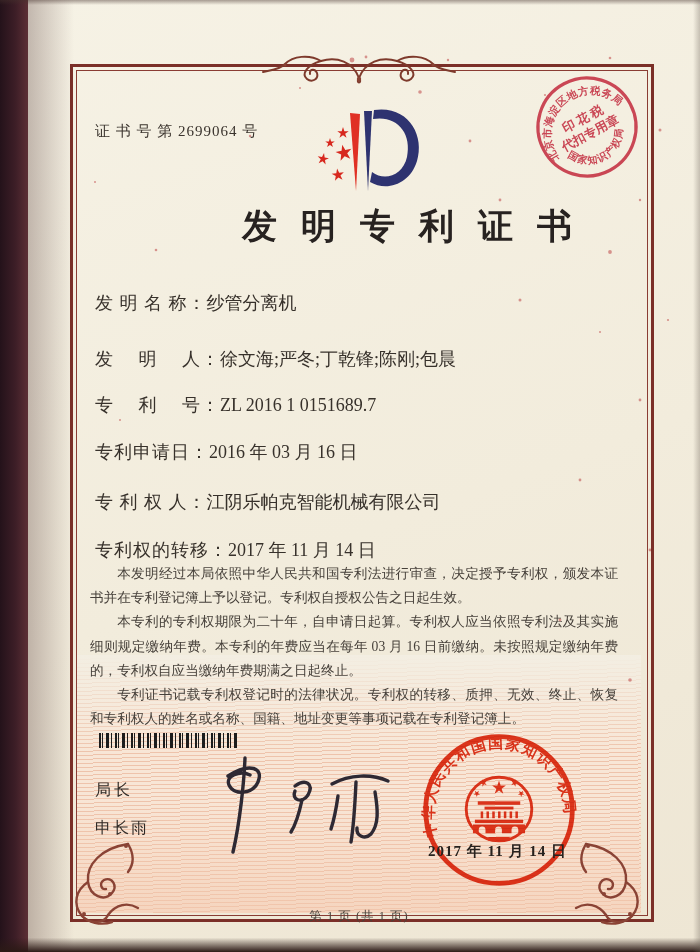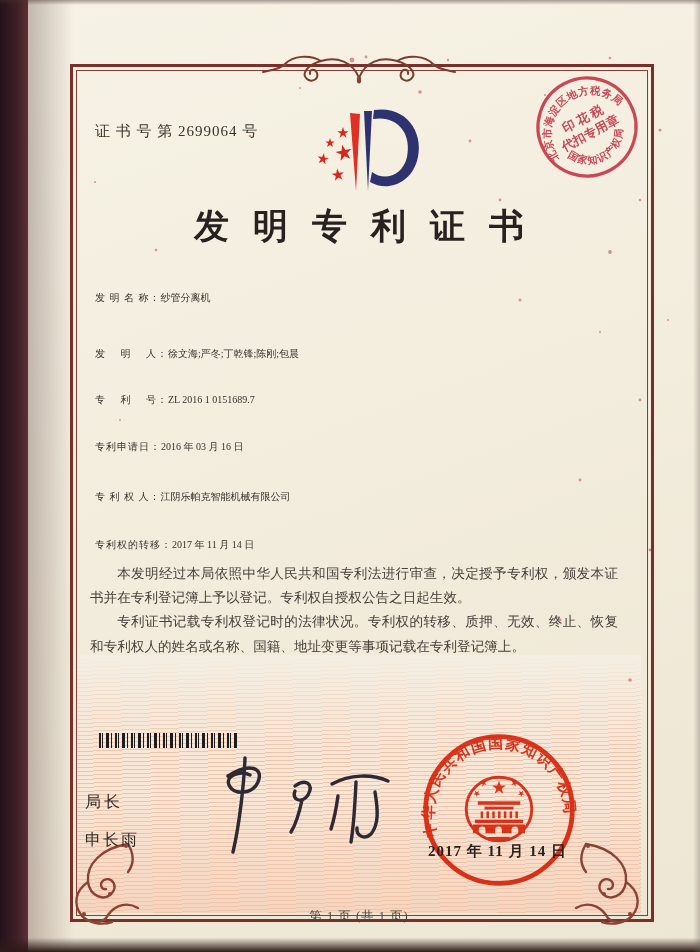--- a/index.html
+++ b/index.html
@@ -30,34 +30,34 @@
   
   .guilloche{position:absolute;left:77px;top:655px;width:564px;height:258px;z-index:1;
     background:
       linear-gradient(to bottom, rgba(243,238,226,1) 0%, rgba(243,238,226,0) 38%),
       linear-gradient(to bottom, rgba(246,210,186,0) 55%, rgba(243,199,172,.55) 100%),
       repeating-linear-gradient(178deg,#eec3ab 0 1px,#f8e6d6 1px 4px);}
   
   .cert-no{position:absolute;left:95px;top:99px;font-size:15px;color:#3a332d;
     letter-spacing:1px;z-index:3;margin-top:23px;}
   .title{position:absolute;left:70px;top:203px;width:578px;text-align:center;
-    font-size:35px;font-weight:600;color:#272220;letter-spacing:24px;text-indent:24px;z-index:3;}
+    font-size:35px;font-weight:600;color:#272220;letter-spacing:24px;text-indent:24px;z-index:3;padding-left:48px;}
   .fields{position:absolute;left:95px;top:291px;width:520px;z-index:3;}
-  .field-row{font-size:10px;color:#37312b;margin-bottom:0;position:absolute;left:0;white-space:nowrap;}
+  .field-row{font-size:18px;color:#37312b;margin-bottom:0;position:absolute;left:0;white-space:nowrap;}
   .field-row .lb{letter-spacing:1px;}
   .paras{position:absolute;left:90px;top:562px;width:528px;z-index:3;}
   .paras p{margin:0;font-size:13.6px;line-height:1.78;color:#46403a;
     text-align:justify;text-indent:2em;font-style:normal;}
   .barcode{position:absolute;left:99px;top:733px;width:140px;height:15px;z-index:3;
     background:repeating-linear-gradient(90deg,
       #1d1d1d 0 2px,transparent 2px 3px,
       #1d1d1d 3px 4px,transparent 4px 7px,
       #1d1d1d 7px 10px,transparent 10px 12px,
       #1d1d1d 12px 13px,transparent 13px 16px);}
-  .director{position:absolute;left:85px;top:780px;z-index:3;color:#2f2a26;margin-top:12px;}
+  .director{position:absolute;left:95px;top:780px;z-index:3;color:#2f2a26;}
   .director .t{font-size:16px;letter-spacing:3px;margin-bottom:17px;}
   .director .n{font-size:16px;letter-spacing:2px;text-align:right;}
   .sig{position:absolute;left:198px;top:752px;z-index:4;}
   .seal-big{position:absolute;left:417px;top:728px;z-index:3;mix-blend-mode:multiply;}
   .seal-date{position:absolute;left:428px;top:842px;font-size:15px;color:#27221e;
     z-index:4;letter-spacing:1px;font-weight:600;}
   .footer-page{position:absolute;left:70px;top:883px;width:578px;text-align:center;
     font-size:12.5px;color:#4a433c;z-index:3;letter-spacing:1px;margin-top:25px;}
   .tax-stamp{position:absolute;left:512px;top:52px;z-index:4;mix-blend-mode:multiply;opacity:.92;}
   .logo{position:absolute;left:286px;top:93px;z-index:3;}
@@ -160,20 +160,21 @@
   <div class="field-row" style="top:0"><span class="lb">发 明 名 称：</span><span>纱管分离机</span></div>
   <div class="field-row" style="top:56px"><span class="lb">发　 明　 人：</span><span>徐文海;严冬;丁乾锋;陈刚;包晨</span></div>
   <div class="field-row" style="top:102px"><span class="lb">专　 利　 号：</span><span>ZL 2016 1 0151689.7</span></div>
   <div class="field-row" style="top:149px"><span class="lb">专利申请日：</span><span>2016 年 03 月 16 日</span></div>
   <div class="field-row" style="top:199px"><span class="lb">专 利 权 人：</span><span>江阴乐帕克智能机械有限公司</span></div>
   <div class="field-row" style="top:247px"><span class="lb">专利权的转移：</span><span>2017 年 11 月 14 日</span></div>
 </div>
 
 <div class="paras">
   <p>本发明经过本局依照中华人民共和国专利法进行审查，决定授予专利权，颁发本证书并在专利登记簿上予以登记。专利权自授权公告之日起生效。</p>
+  <p>本专利的专利权期限为二十年，自申请日起算。专利权人应当依照专利法及其实施细则规定缴纳年费。本专利的年费应当在每年 03 月 16 日前缴纳。未按照规定缴纳年费的，专利权自应当缴纳年费期满之日起终止。</p>
   <p>专利证书记载专利权登记时的法律状况。专利权的转移、质押、无效、终止、恢复和专利权人的姓名或名称、国籍、地址变更等事项记载在专利登记簿上。</p>
 </div>
 
 <div class="barcode"></div>
 
 <div class="director">
   <div class="t">局长</div>
   <div class="n">申长雨</div>
 </div>
 

